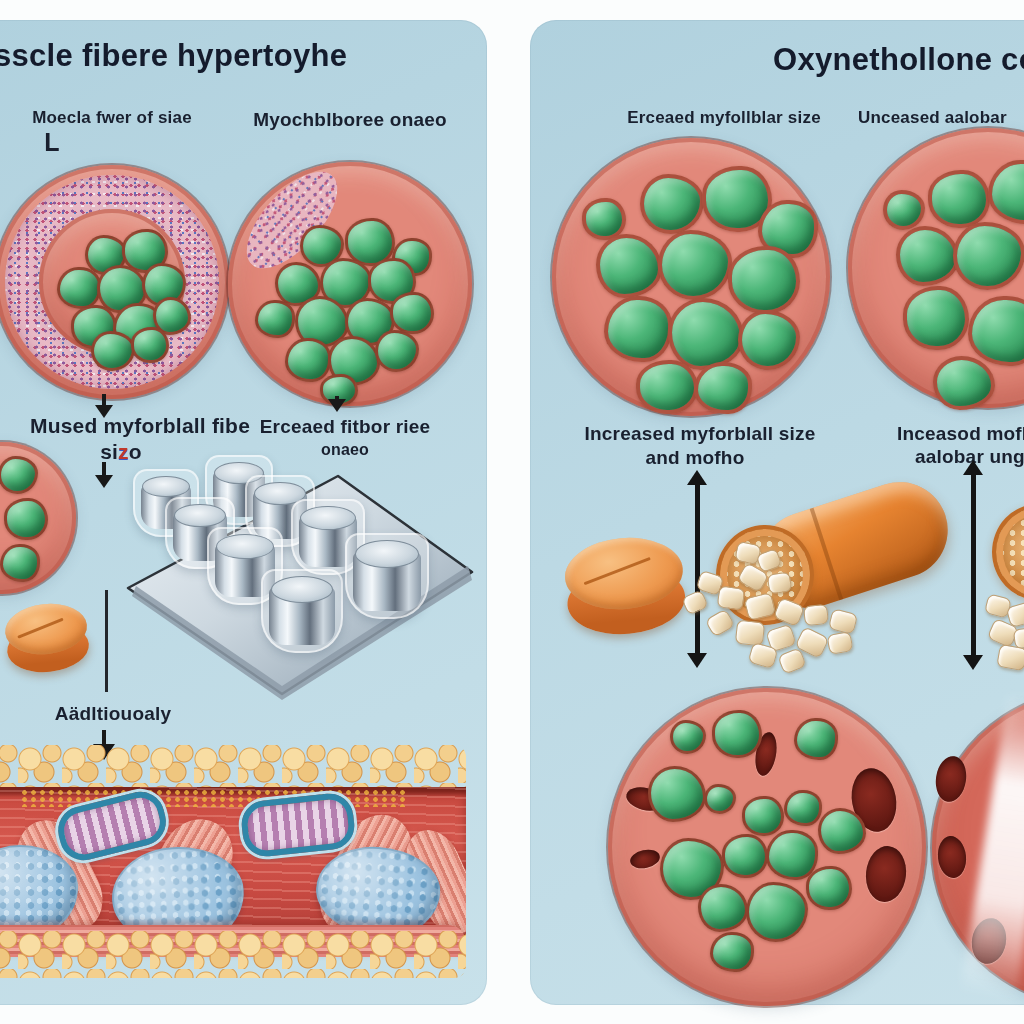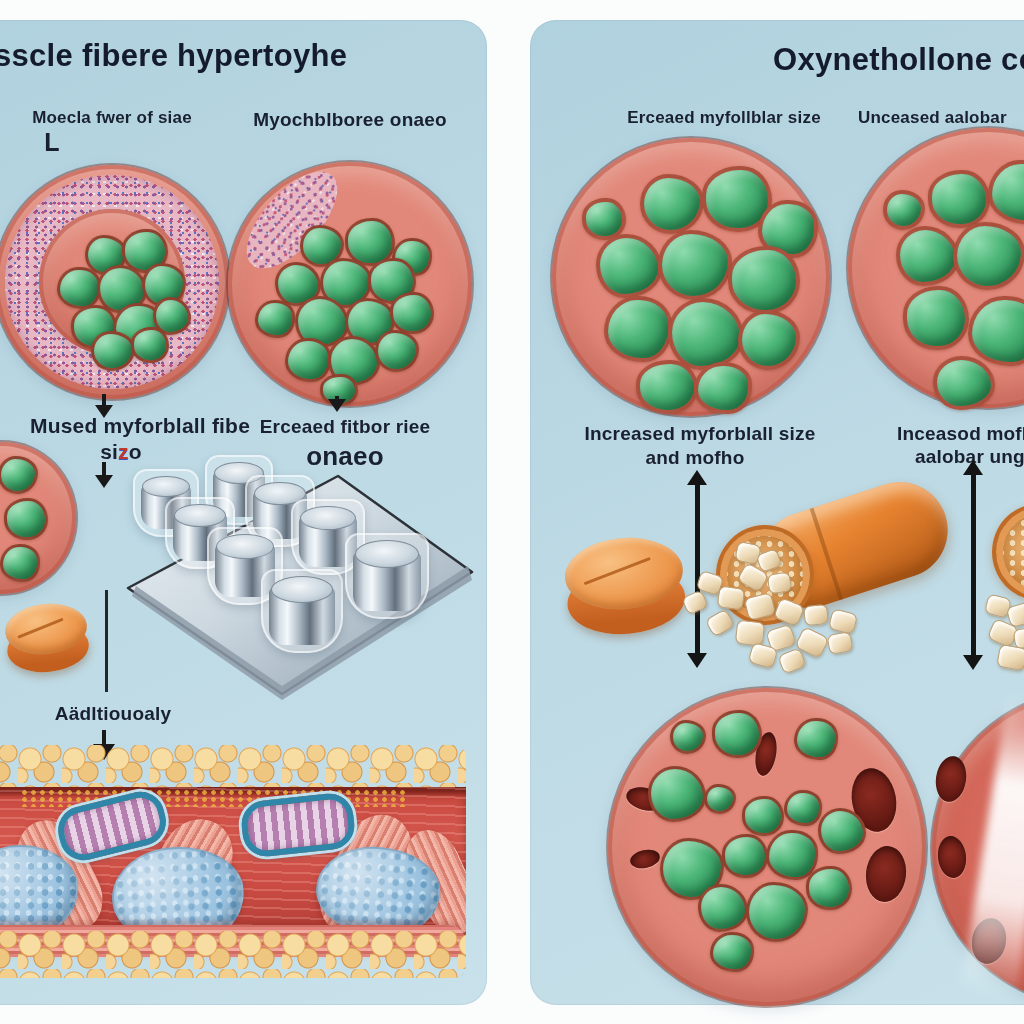--- a/index.html
+++ b/index.html
@@ -155,21 +155,21 @@
   </div>
 <div class="darr" style="left:330px;top:396px;height:16px;width:14px;">
     <i class="sh"></i>
     <i class="tp"></i>
   </div>
 <div class="lbl" style="left:140px;top:414px;font-size:21px;font-weight:800;">Mused myforblall fibe</div>
 <div class="lbl" style="left:112px;top:440px;font-size:21px;font-weight:800;margin-left:9px;">
   <span>si</span><span class="c-red">z</span><span>o</span>
 </div>
 <div class="lbl" style="left:345px;top:416px;font-size:19px;">Erceaed fitbor riee</div>
-<div class="lbl" style="left:345px;top:441px;font-size:26px;">onaeo</div>
+<div class="lbl" style="left:345px;top:441px;font-size:16px;">onaeo</div>
 <div class="darr" style="left:95px;top:462px;height:26px;width:18px;">
     <i class="sh"></i>
     <i class="tp"></i>
   </div>
 <div class="line" style="left:105px;top:590px;width:3px;height:102px;"></div>
 <div class="lbl" style="left:113px;top:703px;font-size:19px;">Aädltiouoaly</div>
 <div class="darr" style="left:93px;top:730px;height:30px;width:22px;">
     <i class="sh"></i>
     <i class="tp" style="border-left-width:11px;border-right-width:11px;border-top-width:16px;"></i>
   </div>

